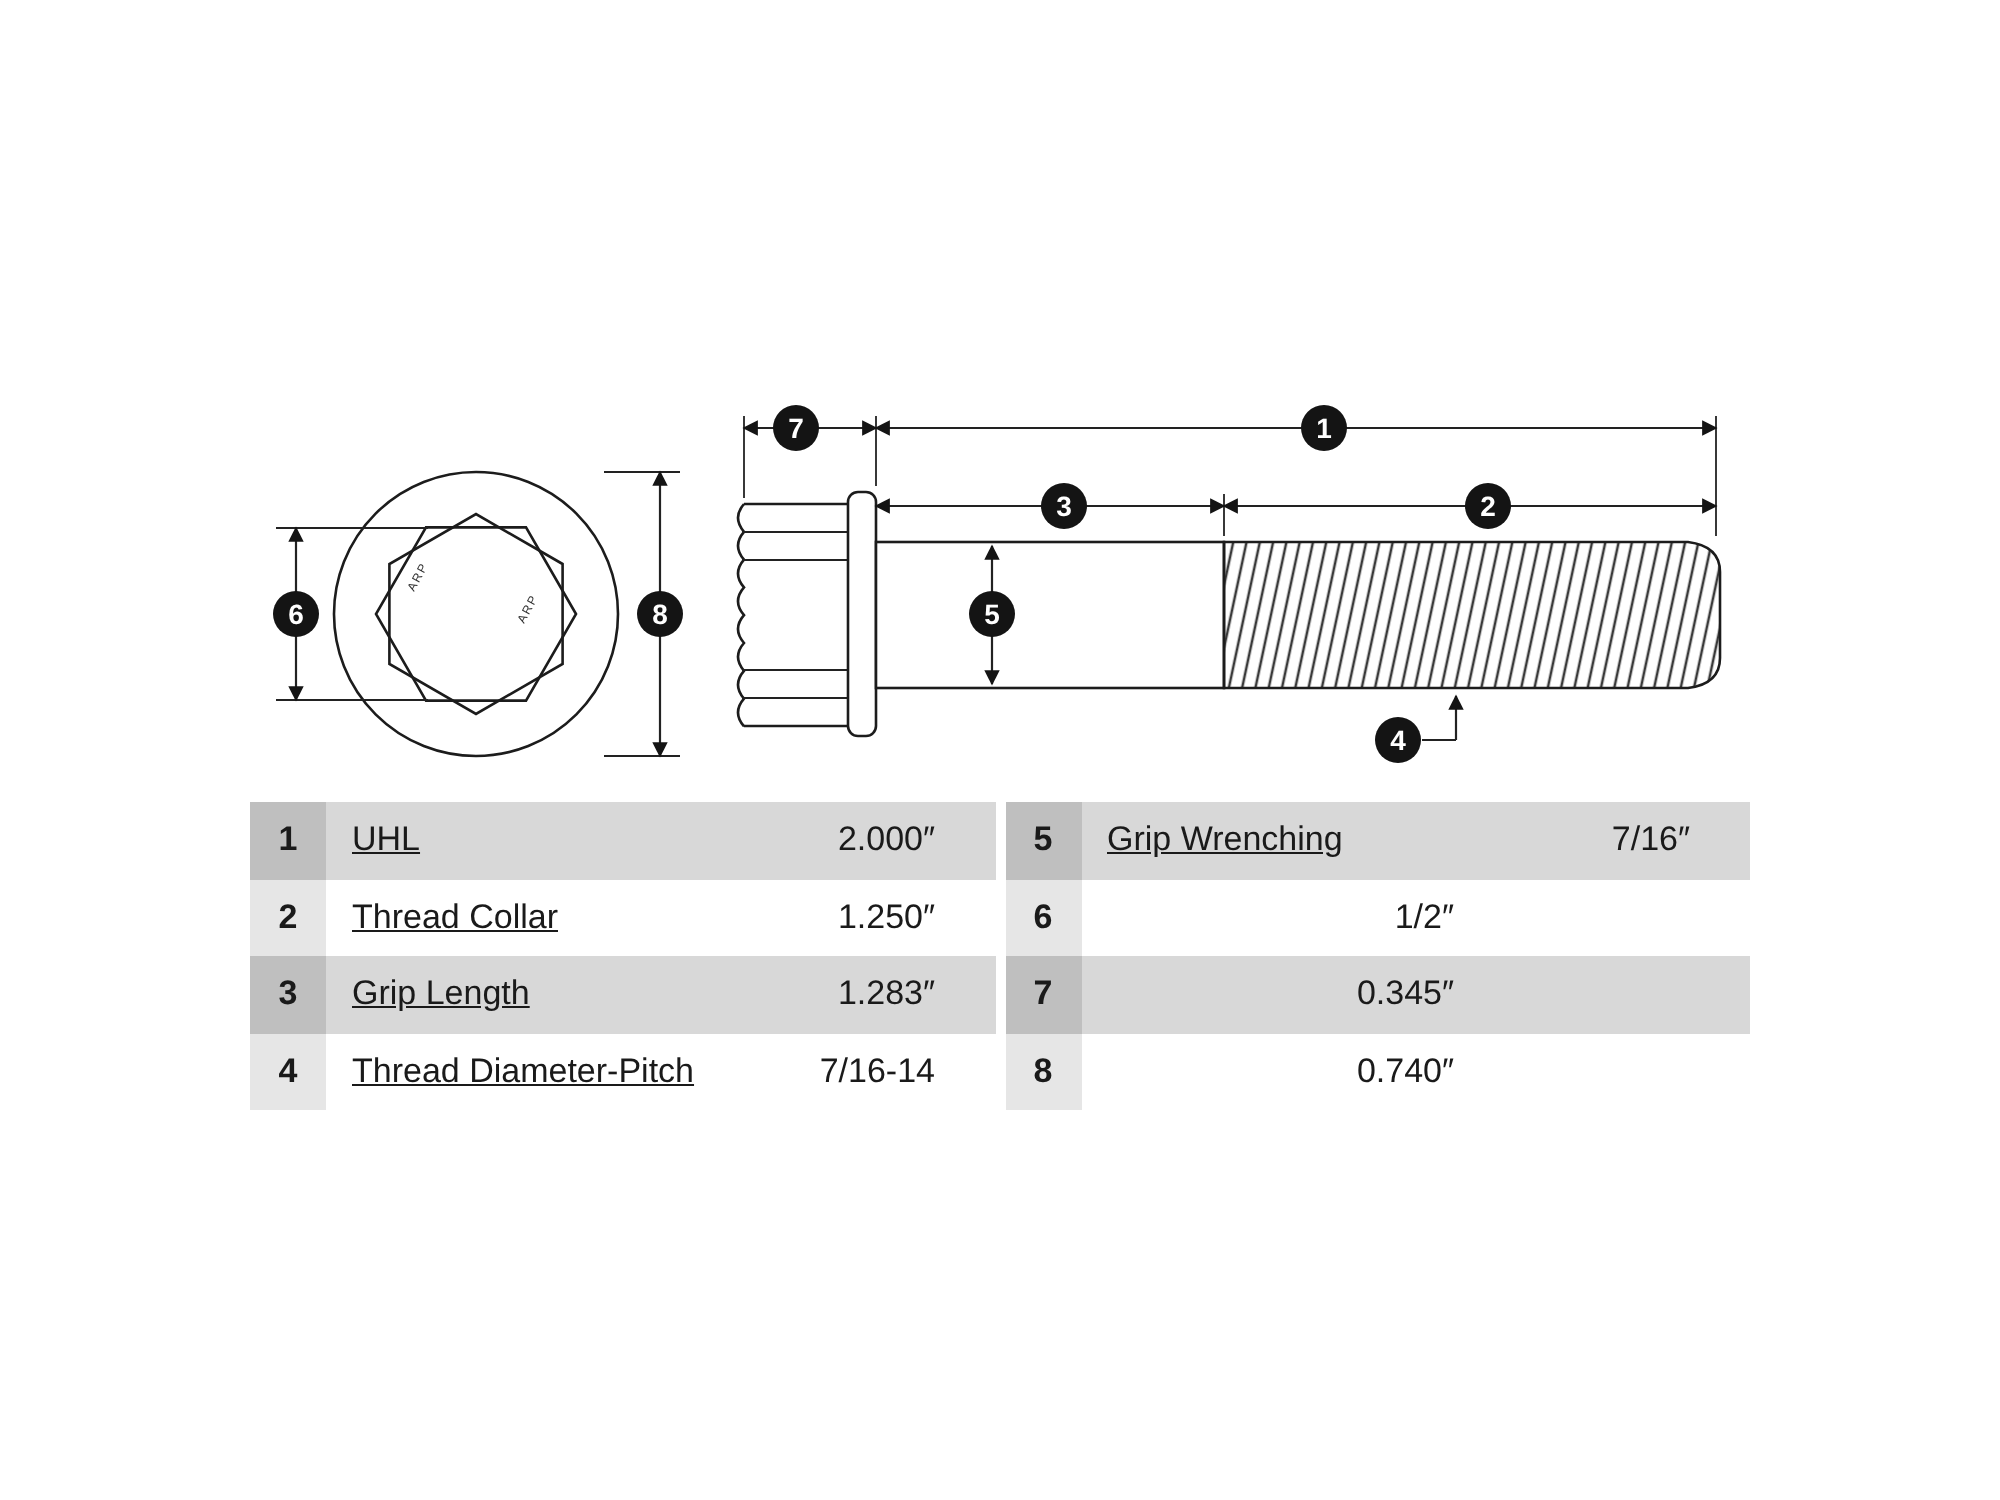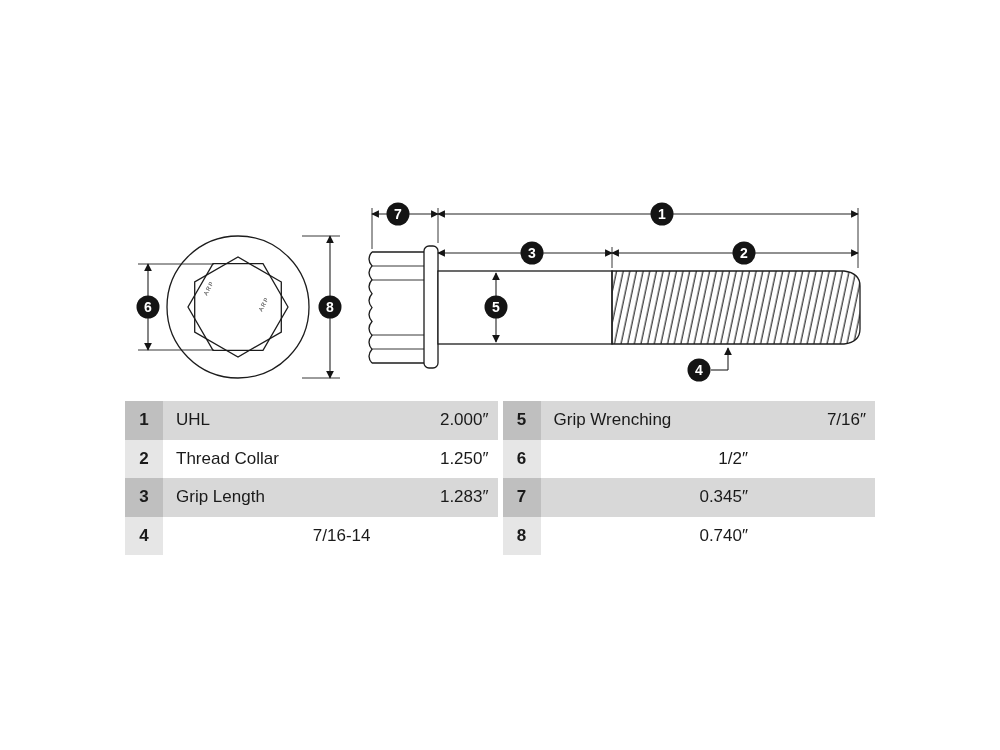--- a/index.html
+++ b/index.html
@@ -9,22 +9,22 @@
 
   
   .spec-table{position:absolute;left:125px;top:401px;width:750px;display:flex;gap:5px;}
   .half{flex:1;display:flex;flex-direction:column;}
   .row{display:grid;grid-template-columns:38px 1fr 118px;align-items:center;height:38.5px;font-size:17px;}
   .row.odd{background:#d8d8d8;}
   .row.even{background:#ffffff;}
   .row .num{height:100%;display:flex;align-items:center;justify-content:center;font-weight:bold;}
   .row.odd .num{background:#bfbfbf;}
   .row.even .num{background:#e6e6e6;}
-  .row .label{padding-left:13px;}
-  .row .value{text-align:right;padding-right:9px;}
+  .row .label{padding-left:13px;text-decoration:underline;}
+  .row .value{text-align:right;padding-right:30px;}
 
   .part-line{stroke:#1c1c1c;stroke-width:1.3;fill:none;}
   .part-fill{stroke:#1c1c1c;stroke-width:1.3;fill:#ffffff;}
   .dim{stroke:#222222;stroke-width:1.1;fill:none;}
   .ext{stroke:#222222;stroke-width:0.9;fill:none;}
   .badge-circle{fill:#141414;}
   .badge-text{fill:#ffffff;font-size:14px;font-weight:bold;text-anchor:middle;font-family:"Liberation Sans",sans-serif;}
   .brand{font-size:6px;letter-spacing:1px;fill:#333;font-family:"Liberation Sans",sans-serif;}
 </style>
 </head>
@@ -140,20 +140,21 @@
         <div class="label">Thread Collar</div>
         <div class="value">1.250″</div>
       </div>
       <div class="row odd">
         <div class="num">3</div>
         <div class="label">Grip Length</div>
         <div class="value">1.283″</div>
       </div>
       <div class="row even">
         <div class="num">4</div>
+        <div class="label">Thread Diameter-Pitch</div>
         <div class="value">7/16-14</div>
       </div>
     </div>
     <div class="half">
       <div class="row odd">
         <div class="num">5</div>
         <div class="label">Grip Wrenching</div>
         <div class="value">7/16″</div>
       </div>
       <div class="row even">

